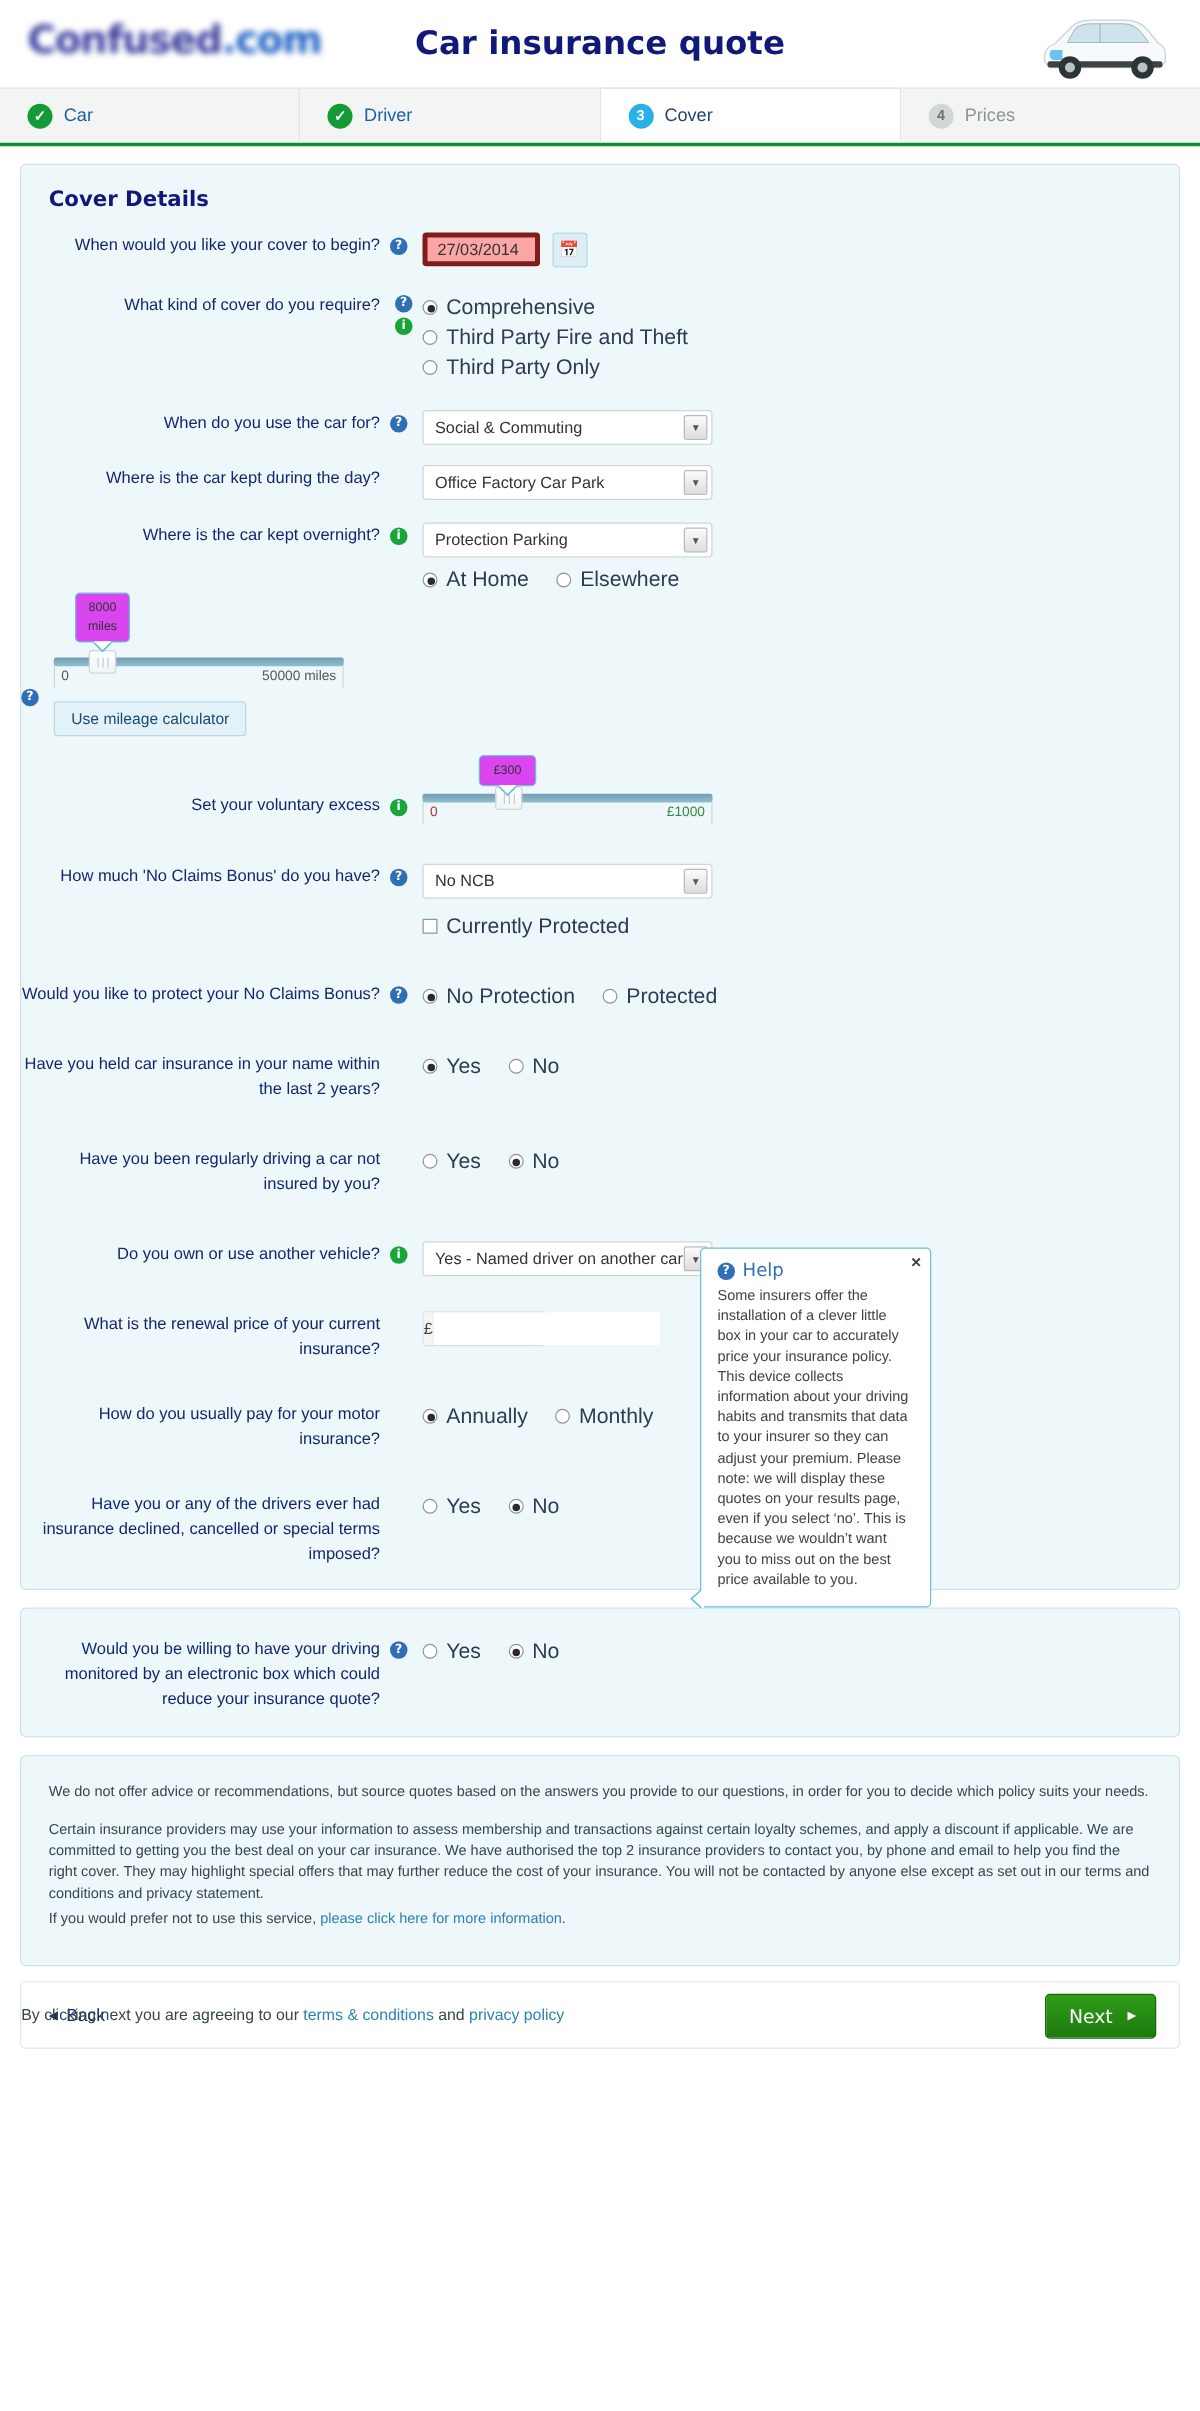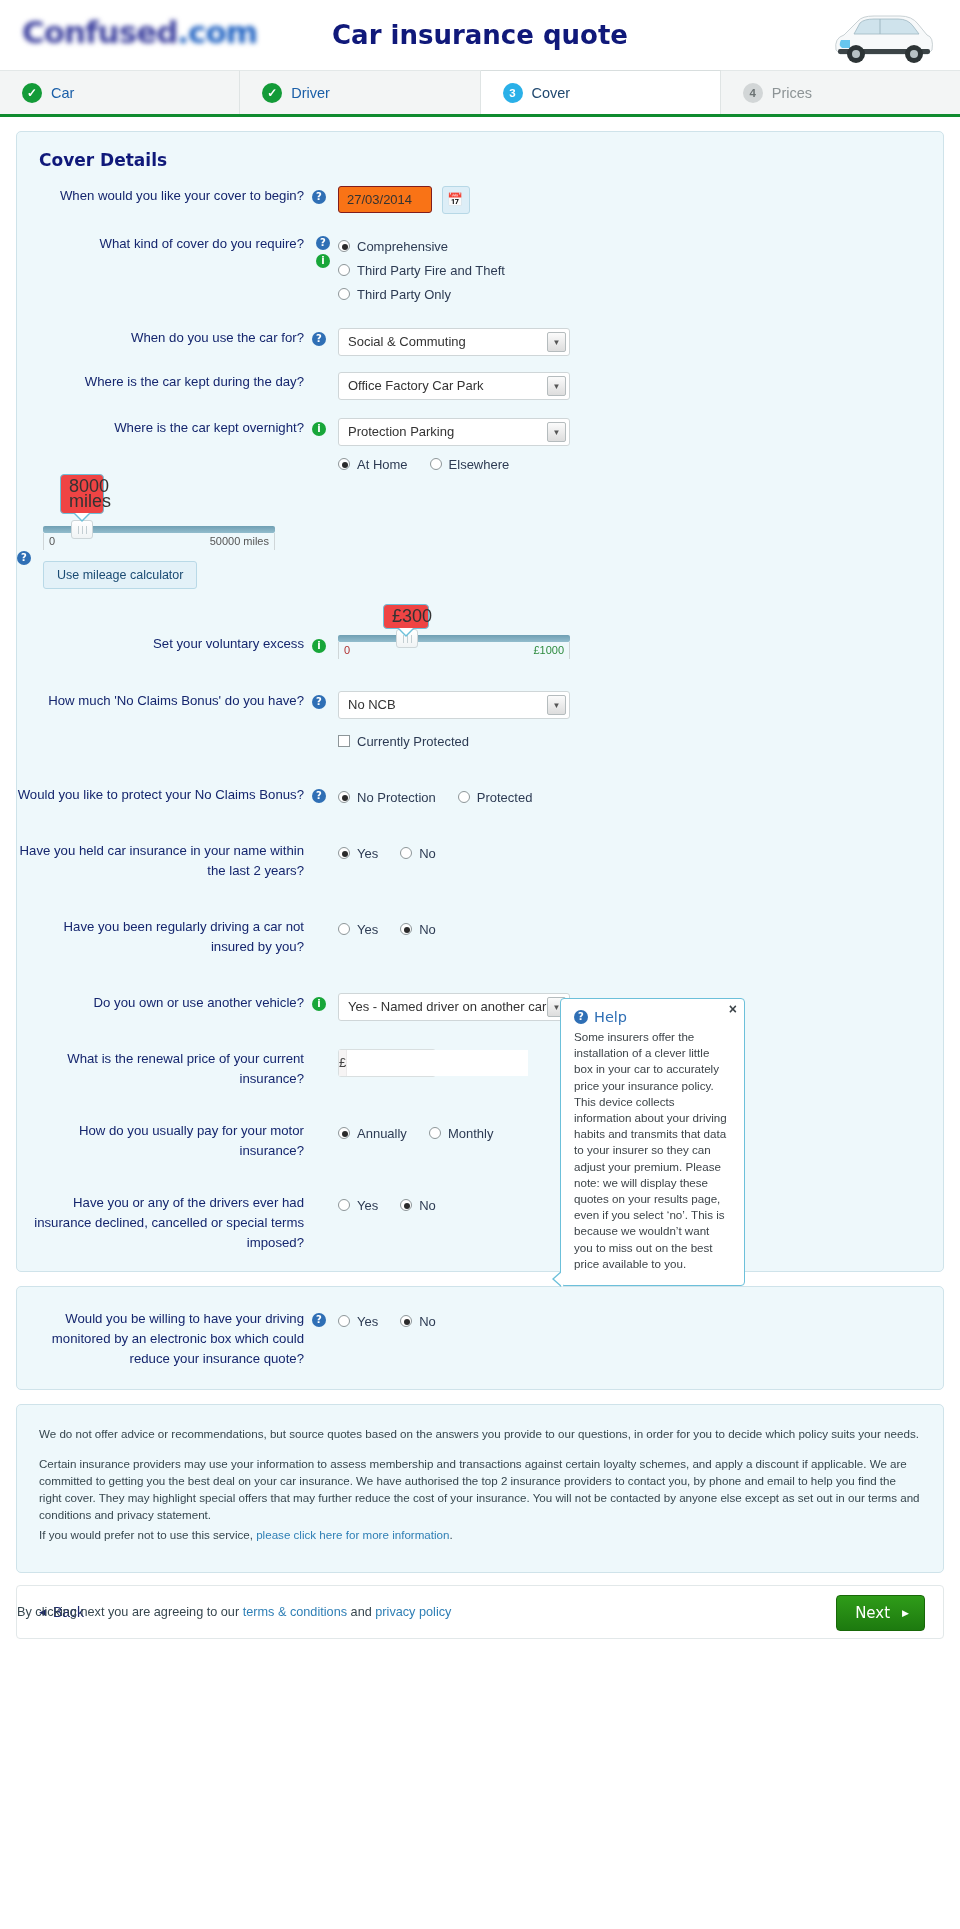--- a/index.html
+++ b/index.html
@@ -84,21 +84,21 @@
     font-size:10px; line-height:14px; text-align:center; color:#fff;
     font-weight:bold; font-family:"DejaVu Sans", sans-serif;
     vertical-align:middle; cursor:pointer;
   }
   .help-ico { background:#2f6fb5; }
   .info-ico { background:#18a639; }
   .ico-stack { display:flex; flex-direction:column; gap:4px; align-items:center; }
 
   
   .txt {
-    border:1px solid #7f1d1d; background:#f97316; border-radius:3px;
+    border:4px solid #7f1d1d; background:#fca5a5; border-radius:3px;
     height:27px; padding:0 8px; font-size:13px; color:#333;
     font-family:"Liberation Sans", sans-serif;
   }
   .date-box { width:94px; text-align:left; }
   .cal-btn {
     width:28px; height:28px; margin-left:6px; vertical-align:top;
     background:#ddeef7; border:1px solid #b7d8e6; border-radius:3px;
     color:#2f7fb5; font-size:13px; line-height:26px; text-align:center;
     display:inline-block; cursor:pointer;
   }
@@ -130,31 +130,31 @@
   .radio-group-inline { display:flex; gap:22px; align-items:center; }
   .rad {
     width:12px; height:12px; border-radius:50%;
     border:1px solid #8d9699; background:#fff;
     display:inline-block; position:relative; flex:none; cursor:pointer;
   }
   .rad.on:after {
     content:''; position:absolute; left:2.5px; top:2.5px;
     width:6px; height:6px; border-radius:50%; background:#2b2b2b;
   }
-  .rlabel { font-size:13px; color:#2d3b53; }
+  .rlabel { font-size:17px; color:#2d3b53; }
   .chk {
     width:12px; height:12px; border:1px solid #8d9699; background:#fff;
     display:inline-block; flex:none; cursor:pointer;
   }
 
   
   .slider-wrap { position:relative; width:232px; margin-top:2px; }
   .bubble {
-    position:absolute; background:#ef4444; border:1px solid #6cc0da;
-    border-radius:4px; text-align:center; font-size:18px; color:#333;
+    position:absolute; background:#d946ef; border:1px solid #6cc0da;
+    border-radius:4px; text-align:center; font-size:10px; color:#333;
     padding:4px 8px; line-height:15px; z-index:3;
   }
   .bubble:after {
     content:''; position:absolute; left:50%; margin-left:-7px; bottom:-7px;
     width:0; height:0; border-left:7px solid transparent;
     border-right:7px solid transparent; border-top:7px solid #fff;
   }
   .bubble:before {
     content:''; position:absolute; left:50%; margin-left:-8px; bottom:-9px;
     width:0; height:0; border-left:8px solid transparent;

